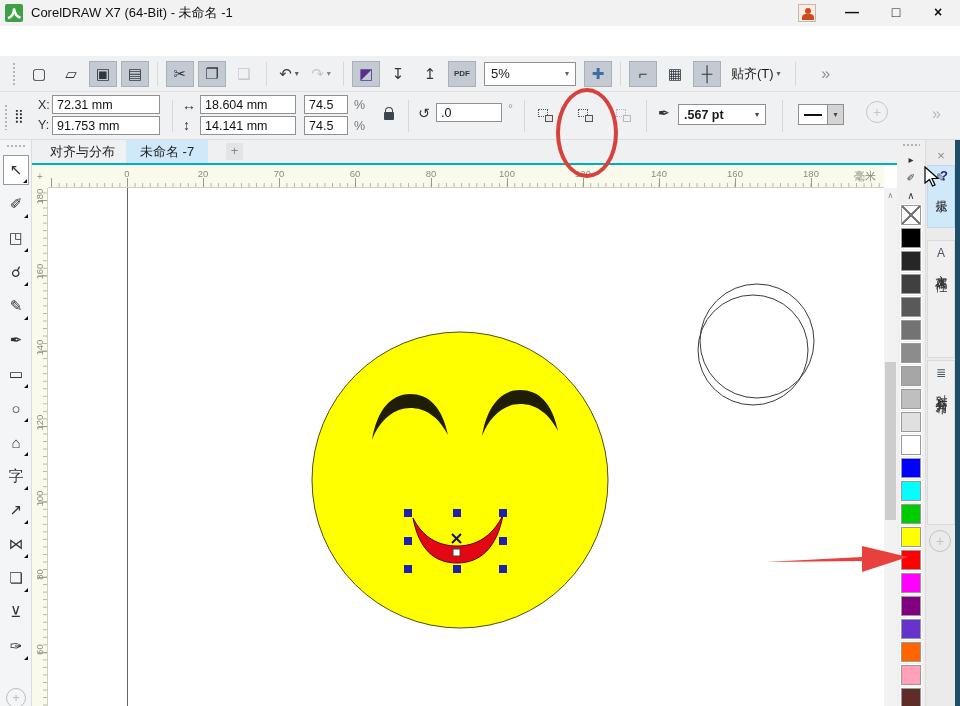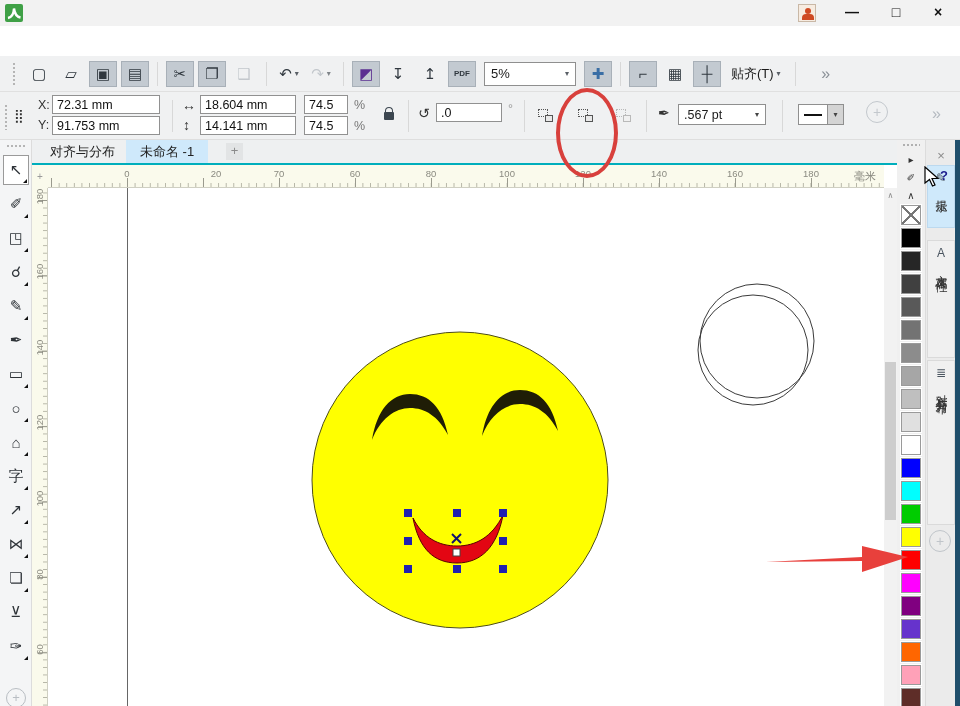--- a/index.html
+++ b/index.html
@@ -59,21 +59,21 @@
   .pdis { color:#b4bac0 !important; }
   .mini { position:absolute; width:15px; height:13px; }
   .mini .r1 { position:absolute; left:0; top:0; width:10px; height:8px; border:1px dotted #555; }
   .mini .r2 { position:absolute; right:0; bottom:0; width:8px; height:7px; border:1px solid #555; background:#e8e8e8; }
   .mini.gray .r1 { border-color:#b9b9b9; } .mini.gray .r2 { border-color:#b9b9b9; background:#f0f0f0; }
   #lock-icon { position:absolute; width:10px; height:8px; background:#3c4650; border-radius:1px; }
   #lock-icon::before { content:""; position:absolute; left:1px; top:-5px; width:6px; height:6px;
     border:1.5px solid #3c4650; border-bottom:none; border-radius:4px 4px 0 0; }
   .stylebox { position:absolute; height:21px; border:1px solid #8f8f8f; background:#fff;
               display:flex; }
-  .stylebox .line { flex:1; display:flex; align-items:center; justify-content:center; }
+  .stylebox .line { flex:1; display:flex; align-items:center; justify-content:center;font-weight:bold; }
   .stylebox .line i { display:block; width:18px; height:2px; background:#111; }
   .stylebox .dd { width:16px; background:#d4d4d4; border-left:1px solid #8f8f8f;
                   display:flex; align-items:center; justify-content:center; font-size:8px; color:#444; }
   .circbtn { position:absolute; width:22px; height:22px; border:1.5px solid #c3c8cd; border-radius:50%;
              color:#c3c8cd; display:flex; align-items:center; justify-content:center; font-size:14px; }
 
   
   #tabrow { left:0; top:140px; width:960px; height:23px; background:#eef0f1; }
   .doctab { position:absolute; top:0; height:23px; line-height:23px; padding:0 14px;
             font-size:13px; color:#222; }
@@ -164,20 +164,21 @@
 <body>
 
 <div id="app">
 
   <div id="titlebar" class="abs">
     <div id="logo">
       <svg width="18" height="18" viewBox="0 0 18 18">
           <path d="M3,14 Q8.5,13 9,4.5 Q10,12.5 15.5,13.5" stroke="#fff" stroke-width="2.4" fill="none"></path>
         </svg>
     </div>
+    <span id="title-text">CorelDRAW X7 (64-Bit) - 未命名 -1</span>
     <div id="user-badge">
         <div class="head"></div>
         <div class="body"></div>
       </div>
     <div class="wctl" style="left:832px">—</div>
     <div class="wctl" style="left:876px">□</div>
     <div class="wctl" style="left:918px">×</div>
   </div>
 
 
@@ -296,30 +297,30 @@
           <i></i>
         </div>
       <div class="dd">▾</div>
     </div>
     <div class="circbtn" style="left:866px;top:9px">+</div>
     <div class="picon pdis" style="left:932px;top:13px;font-size:16px">»</div>
   </div>
 
   <div id="tabrow" class="abs">
     <div class="doctab" style="left:36px">对齐与分布</div>
-    <div class="doctab active" style="left:126px">未命名 -1</div>
+    <div class="doctab active" style="left:126px">未命名 -7</div>
     <div id="tab-add">+</div>
   </div>
   <div id="tealline" class="abs"></div>
 
   <div id="ruler-corner" class="abs">+</div>
   <div id="hruler" class="abs">
     <span id="hunit">毫米</span>
   <div class="hlab" style="left: 79px;">0</div>
-      <div class="hlab" style="left: 168px;">20</div>
+      <div class="hlab" style="left: 155px;">20</div>
       <div class="hlab" style="left: 231px;">70</div>
       <div class="hlab" style="left: 307px;">60</div>
       <div class="hlab" style="left: 383px;">80</div>
       <div class="hlab" style="left: 459px;">100</div>
       <div class="hlab" style="left: 535px;">120</div>
       <div class="hlab" style="left: 611px;">140</div>
       <div class="hlab" style="left: 687px;">160</div>
       <div class="hlab" style="left: 763px;">180</div>
     </div>
   <div id="vruler" class="abs">

